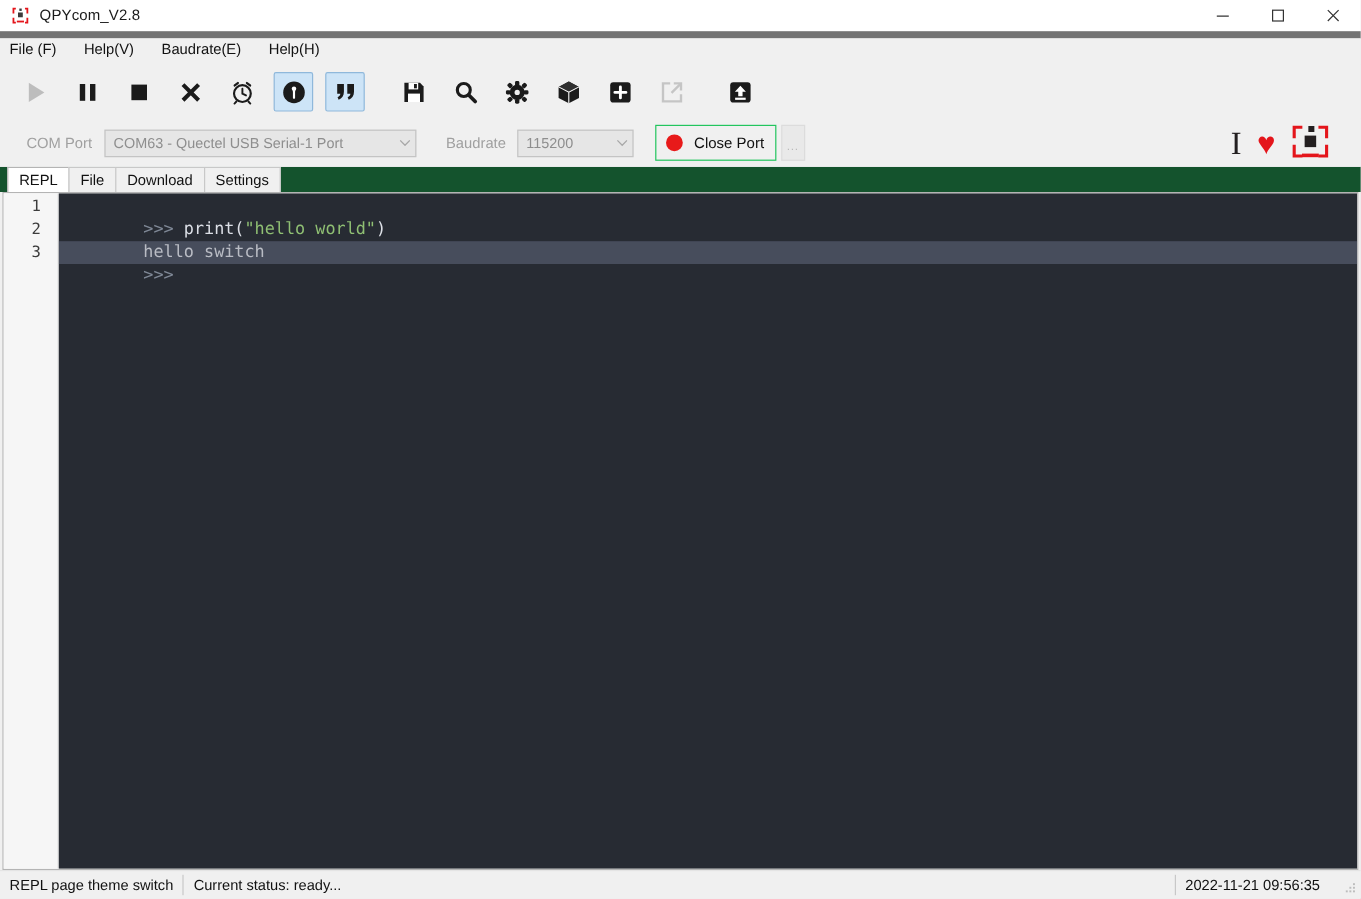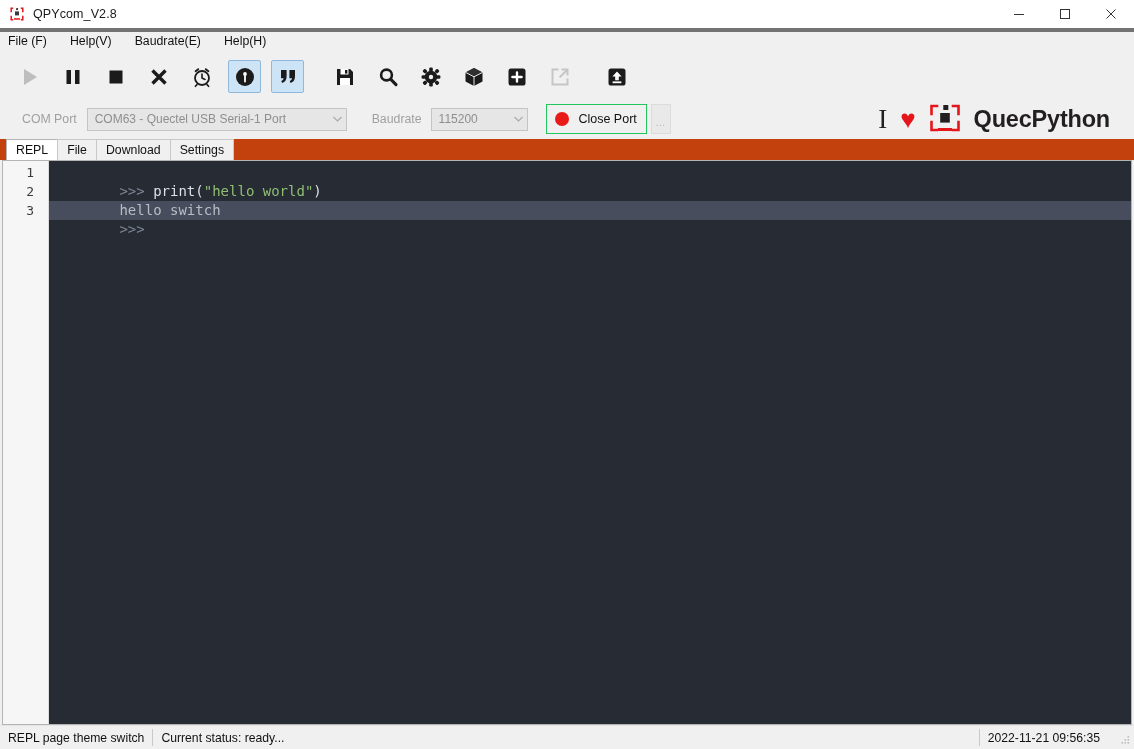--- a/index.html
+++ b/index.html
@@ -14,21 +14,21 @@
     display: flex; flex-direction: column;
     background: #f0f0f0;
     position: relative;
   }
 
   
   .titlebar {
     height: 32px; flex: 0 0 32px;
     background: #ffffff;
     display: flex; align-items: center;
-    border-bottom: 4px solid #737373;
+    border-bottom: 6px solid #737373;
   }
   .title-left { display: flex; align-items: center; padding-left: 9px; gap: 8px; }
   .title-logo { width: 16px; height: 16px; position: relative; display: block; }
   .title-text { font-size: 12.5px; color: #1a1a1a; letter-spacing: .1px; }
   .title-spacer { flex: 1 1 auto; }
   .wincontrols { display: flex; height: 32px; }
   .wbtn {
     width: 46px; height: 32px;
     display: flex; align-items: center; justify-content: center;
     color: #333; font-size: 12px;
@@ -114,21 +114,21 @@
   }
   .heart { color: #e4151b; font-size: 26px; line-height: 1; }
   .brand-mark { width: 36px; height: 34px; display:block; }
   .brand-text { font-size: 23.5px; color: #231f20; letter-spacing: -0.2px; font-weight: 600; }
 
   
   .tabbar {
     flex: 0 0 21px; height: 21px;
     display: flex; align-items: flex-end;
     padding-left: 6px;
-    background: #c2410c;
+    background: #14532d;
   }
   .tab {
     height: 21px; padding: 0 9px;
     display: flex; align-items: center;
     font-size: 12.3px; color: #111;
     background: #f0f0f0;
     border: 1px solid #c8c8c8; border-bottom: none;
     margin-right: -1px;
   }
   .tab.sel { background: #ffffff; border-color: #b4b4b4; font-weight: 400; }
@@ -393,21 +393,20 @@
         <svg width="36" height="34" viewBox="0 0 36 34">
           <path d="M10 4 H4.5 V12" stroke="#e4151b" stroke-width="2.6" fill="none" stroke-linecap="square"></path>
           <path d="M4.5 20 V28 H10" stroke="#e4151b" stroke-width="2.6" fill="none" stroke-linecap="square"></path>
           <path d="M26 4 H31.5 V12" stroke="#e4151b" stroke-width="2.6" fill="none" stroke-linecap="square"></path>
           <path d="M31.5 20 V28 H26" stroke="#e4151b" stroke-width="2.6" fill="none" stroke-linecap="square"></path>
           <rect x="16.3" y="3" width="5" height="5" fill="#231f20"></rect>
           <rect x="13.2" y="11" width="9.6" height="9.6" fill="#231f20"></rect>
           <rect x="11" y="26" width="14" height="3" fill="#e4151b"></rect>
         </svg>
       </span>
-      <span class="brand-text">QuecPython</span>
     </div>
   </div>
 
   <div class="tabbar">
     <div class="tab sel">REPL</div>
     <div class="tab">File</div>
     <div class="tab">Download</div>
     <div class="tab">Settings</div>
   </div>
 

